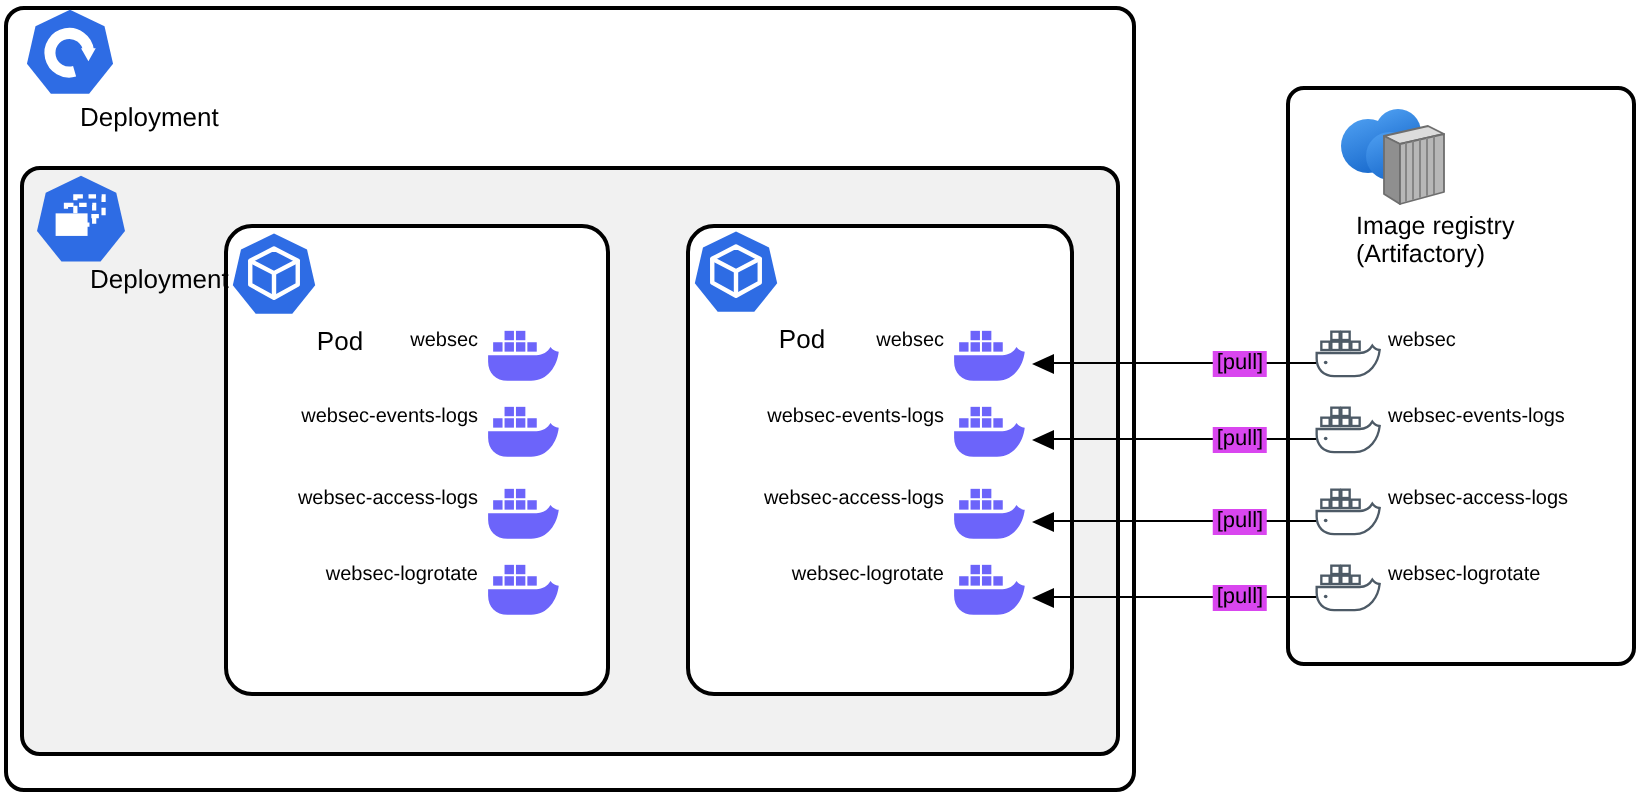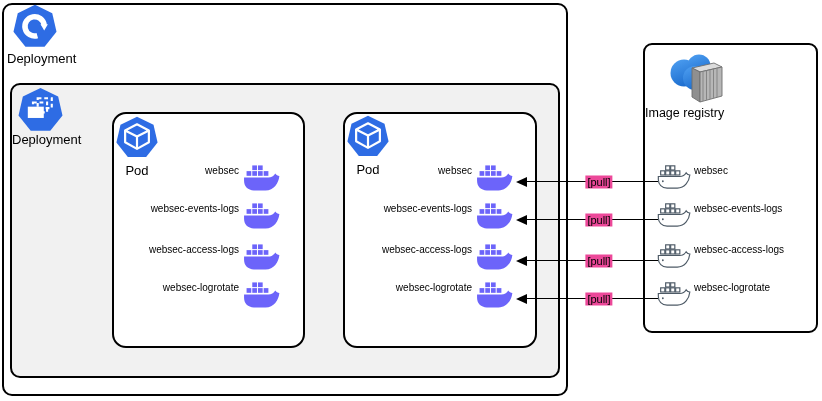--- a/index.html
+++ b/index.html
@@ -19,21 +19,21 @@
   
   .icon{position:absolute;}
   .deploy-icon{left:12px;top:3px;width:46px;height:46px;z-index:3;}
   .rs-icon{left:17px;top:86px;width:47px;height:47px;z-index:3;}
   .pod-icon{width:44px;height:44px;z-index:3;}
   .pod-icon.p1{left:115px;top:115px;}
   .pod-icon.p2{left:346px;top:114px;}
   .registry-icon{left:664px;top:47px;width:64px;height:58px;z-index:3;}
 
   
-  .node-label{position:absolute;font-size:13px;line-height:14px;z-index:3;}
+  .node-label{position:absolute;font-size:13px;line-height:14px;z-index:3;margin-left:33px;}
   .deployment-label{left:7px;top:52px;}
   .replicaset-label{left:12px;top:133px;}
   .pod-label{text-align:center;width:44px;}
   .pod-label.p1{left:115px;top:164px;}
   .pod-label.p2{left:346px;top:163px;}
   .registry-title{left:645px;top:106px;width:112px;text-align:left;font-size:12.5px;line-height:14px;}
 
   
   .row{position:absolute;height:34px;display:flex;align-items:flex-start;font-size:10px;z-index:3;}
   .row.right{justify-content:flex-end;gap:4px;}
@@ -41,22 +41,22 @@
   .row .whale{width:37px;height:26px;flex:0 0 auto;color:#6C64FA;}
   .row .whale-o{width:34px;height:25px;flex:0 0 auto;color:#4D5A66;}
   .row span{white-space:nowrap;}
 
   
   .arrow{position:absolute;left:516px;width:142px;height:0;z-index:4;}
   .arrow-line{position:absolute;left:7px;right:0;top:-0.75px;border-top:1.5px solid #000;}
   .arrow-head{position:absolute;left:0;top:-5px;width:0;height:0;
               border-top:5px solid transparent;border-bottom:5px solid transparent;
               border-right:11px solid #000;}
-  .arrow-label{position:absolute;left:83px;top:0;transform:translate(-50%,-50%);
-               background:#ec4899;padding:0 2px;font-size:11px;line-height:13px;}
+  .arrow-label{position:absolute;left:104px;top:0;transform:translate(-50%,-50%);
+               background:#d946ef;padding:0 2px;font-size:11px;line-height:13px;}
 </style>
 </head>
 <body>
 
 <svg width="0" height="0" style="position:absolute">
   <defs>
     <linearGradient id="cloudGrad" x1="0" y1="0" x2="0.4" y2="1">
       <stop offset="0" stop-color="#4FA0F2"></stop>
         <stop offset="1" stop-color="#1E6FD0"></stop>
     </linearGradient>
@@ -200,20 +200,21 @@
     <g stroke="#858585" stroke-width="1">
       <line x1="39" y1="24.4" x2="39" y2="53.9"></line>
       <line x1="42.5" y1="23.6" x2="42.5" y2="52.9"></line>
       <line x1="46" y1="22.8" x2="46" y2="51.9"></line>
       <line x1="49.5" y1="22" x2="49.5" y2="50.9"></line>
       <line x1="53" y1="21.2" x2="53" y2="50"></line>
     </g>
   </svg>
   <div class="node-label registry-title">
     <div>Image registry</div>
+    <div>(Artifactory)</div>
   </div>
 
   <div class="row left" style="left:657px;top:165px;width:156px">
     <svg class="whale-o">
         <use href="#whale-o"></use>
       </svg>
     <span>websec</span>
   </div>
   <div class="row left" style="left:657px;top:203px;width:156px">
     <svg class="whale-o">

